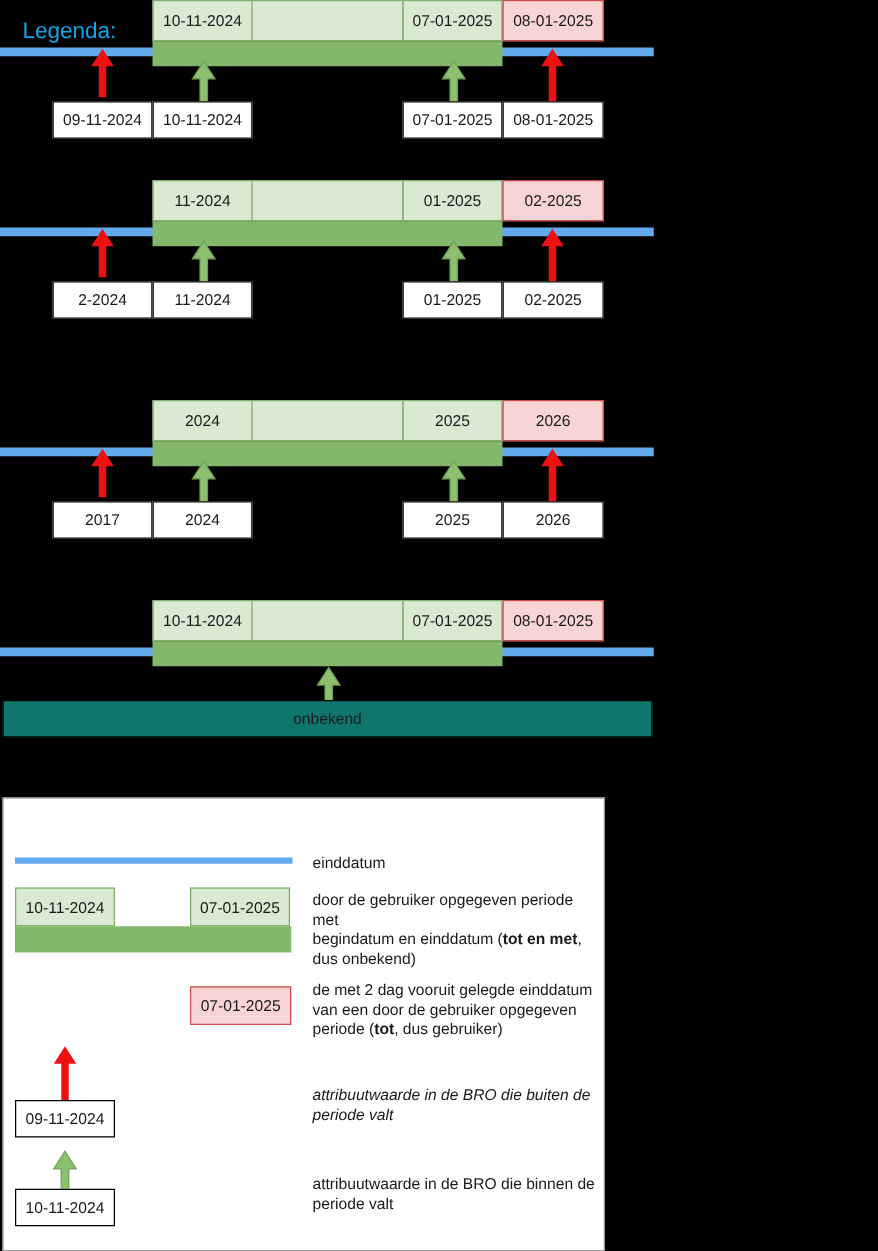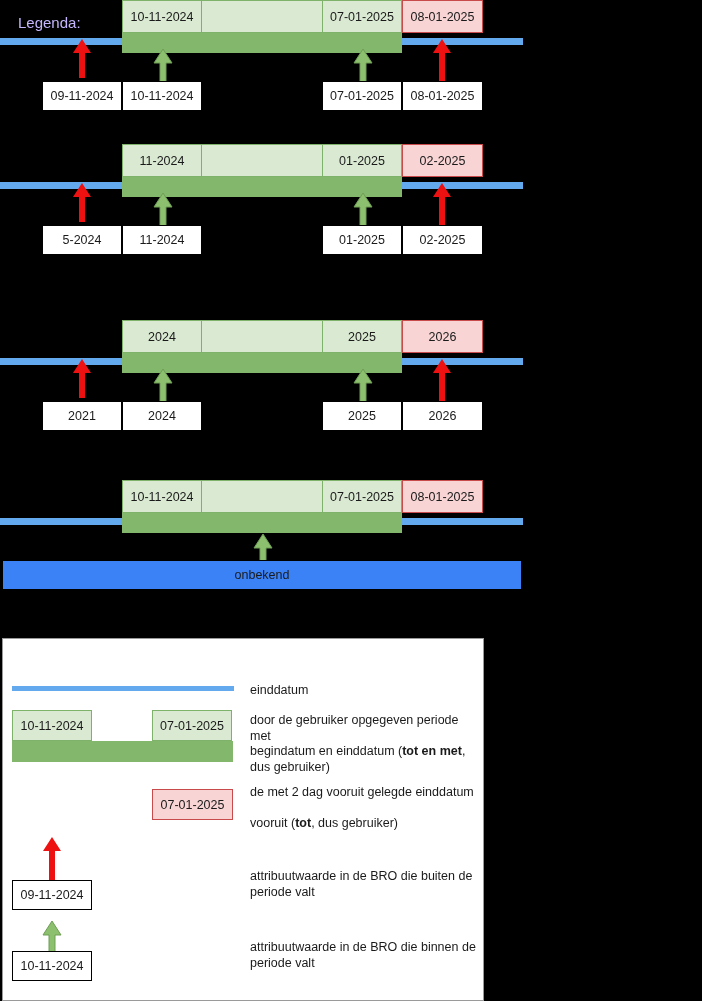--- a/index.html
+++ b/index.html
@@ -25,27 +25,27 @@
   .band{position:absolute;left:122px;top:33px;width:280px;height:20px;background:#83b86c;}
 
   .arrow{position:absolute;width:22px;height:40px;}
   .arrow svg{display:block;}
 
   .lbl{position:absolute;box-sizing:border-box;height:30px;background:#fff;
        border:1px solid #000;display:flex;align-items:center;justify-content:center;
        font-size:12.5px;color:#1a1a1a;}
 
   .lbl-wide{position:absolute;box-sizing:border-box;left:2px;width:520px;height:30px;
-       background:#3b82f6;border:1px solid #000;display:flex;align-items:center;
+       background:#0f766e;border:1px solid #000;display:flex;align-items:center;
        justify-content:center;font-size:12.5px;color:#1a1a1a;}
 
   
   .legend{position:absolute;left:2px;top:638px;width:480px;height:361px;
           background:#fff;border:1px solid #9a9a9a;}
-  .legend-title{position:absolute;left:18px;top:14px;font-size:15px;color:#c4b5fd;}
+  .legend-title{position:absolute;left:18px;top:14px;font-size:18px;color:#0ea5e9;}
 
   .lg-line{position:absolute;left:12px;top:686px;width:222px;height:5px;background:#62a9ee;}
   .lg-txt{position:absolute;font-size:12.5px;color:#1a1a1a;line-height:15.5px;}
 
   .lg-cellA{position:absolute;left:12px;top:710px;width:80px;height:31px;
             box-sizing:border-box;background:#d9e9d2;border:1px solid #7eb26b;
             display:flex;align-items:center;justify-content:center;font-size:12.5px;color:#1a1a1a;}
   .lg-cellB{position:absolute;left:152px;top:710px;width:80px;height:31px;
             box-sizing:border-box;background:#d9e9d2;border:1px solid #7eb26b;
             display:flex;align-items:center;justify-content:center;font-size:12.5px;color:#1a1a1a;}
@@ -126,21 +126,21 @@
       <svg width="22" height="34" viewBox="0 0 22 34">
           <polygon points="11,1 20,15 14,15 14,34 8,34 8,15 2,15" fill="#8cbf6e" stroke="#6f9e55" stroke-width="1"></polygon>
         </svg>
     </div>
     <div class="arrow" style="left:431px;top:38px;">
       <svg width="22" height="45" viewBox="0 0 22 45">
           <polygon points="11,1 20,15 14,15 14,45 8,45 8,15 2,15" fill="#ee1111"></polygon>
         </svg>
     </div>
 
-    <div class="lbl" style="left:42px;top:81px;width:80px;">5-2024</div>
+    <div class="lbl" style="left:42px;top:81px;width:80px;">2-2024</div>
     <div class="lbl" style="left:122px;top:81px;width:80px;">11-2024</div>
     <div class="lbl" style="left:322px;top:81px;width:80px;">01-2025</div>
     <div class="lbl" style="left:402px;top:81px;width:81px;">02-2025</div>
   </div>
 
   <div class="row" style="top:320px;">
     <div class="timeline"></div>
     <div class="period-cells">
       <div class="cell green c1">2024</div>
       <div class="cell green c2"></div>
@@ -163,21 +163,21 @@
       <svg width="22" height="34" viewBox="0 0 22 34">
           <polygon points="11,1 20,15 14,15 14,34 8,34 8,15 2,15" fill="#8cbf6e" stroke="#6f9e55" stroke-width="1"></polygon>
         </svg>
     </div>
     <div class="arrow" style="left:431px;top:38px;">
       <svg width="22" height="45" viewBox="0 0 22 45">
           <polygon points="11,1 20,15 14,15 14,45 8,45 8,15 2,15" fill="#ee1111"></polygon>
         </svg>
     </div>
 
-    <div class="lbl" style="left:42px;top:81px;width:80px;">2021</div>
+    <div class="lbl" style="left:42px;top:81px;width:80px;">2017</div>
     <div class="lbl" style="left:122px;top:81px;width:80px;">2024</div>
     <div class="lbl" style="left:322px;top:81px;width:80px;">2025</div>
     <div class="lbl" style="left:402px;top:81px;width:81px;">2026</div>
   </div>
 
   <div class="row" style="top:480px;">
     <div class="timeline"></div>
     <div class="period-cells">
       <div class="cell green c1">10-11-2024</div>
       <div class="cell green c2"></div>
@@ -200,37 +200,37 @@
 
   <div class="lg-line"></div>
   <div class="lg-txt" style="left:250px;top:683px;">einddatum</div>
 
   <div class="lg-cellA">10-11-2024</div>
   <div class="lg-cellB">07-01-2025</div>
   <div class="lg-band"></div>
   <div class="lg-txt" style="left:250px;top:713px;width:228px;">
     <span>door de gebruiker opgegeven periode met</span><br>
     <span>begindatum en einddatum (</span><b>tot en met</b><span>,</span><br>
-    <span>dus gebruiker)</span>
+    <span>dus onbekend)</span>
   </div>
 
   <div class="lg-pink">07-01-2025</div>
   <div class="lg-txt" style="left:250px;top:785px;width:228px;">
     <span>de met 2 dag vooruit gelegde einddatum</span><br>
-    <br>
-    <span>vooruit (</span><b>tot</b><span>, dus gebruiker)</span>
+    <span>van een door de gebruiker opgegeven</span><br>
+    <span>periode (</span><b>tot</b><span>, dus gebruiker)</span>
   </div>
 
   <div class="lg-arrow" style="left:41px;top:836px;">
     <svg width="22" height="46" viewBox="0 0 22 46">
         <polygon points="11,1 20,15 14,15 14,46 8,46 8,15 2,15" fill="#ee1111"></polygon>
       </svg>
   </div>
   <div class="lg-box" style="left:12px;top:880px;">09-11-2024</div>
-  <div class="lg-txt" style="left:250px;top:869px;width:228px;">
+  <div class="lg-txt" style="left:250px;top:869px;width:228px;font-style:italic;">
     <span>attribuutwaarde in de BRO die buiten de</span><br>
     <span>periode valt</span>
   </div>
 
   <div class="lg-arrow" style="left:41px;top:920px;">
     <svg width="22" height="34" viewBox="0 0 22 34">
         <polygon points="11,1 20,15 14,15 14,34 8,34 8,15 2,15" fill="#8cbf6e" stroke="#6f9e55" stroke-width="1"></polygon>
       </svg>
   </div>
   <div class="lg-box" style="left:12px;top:951px;">10-11-2024</div>

